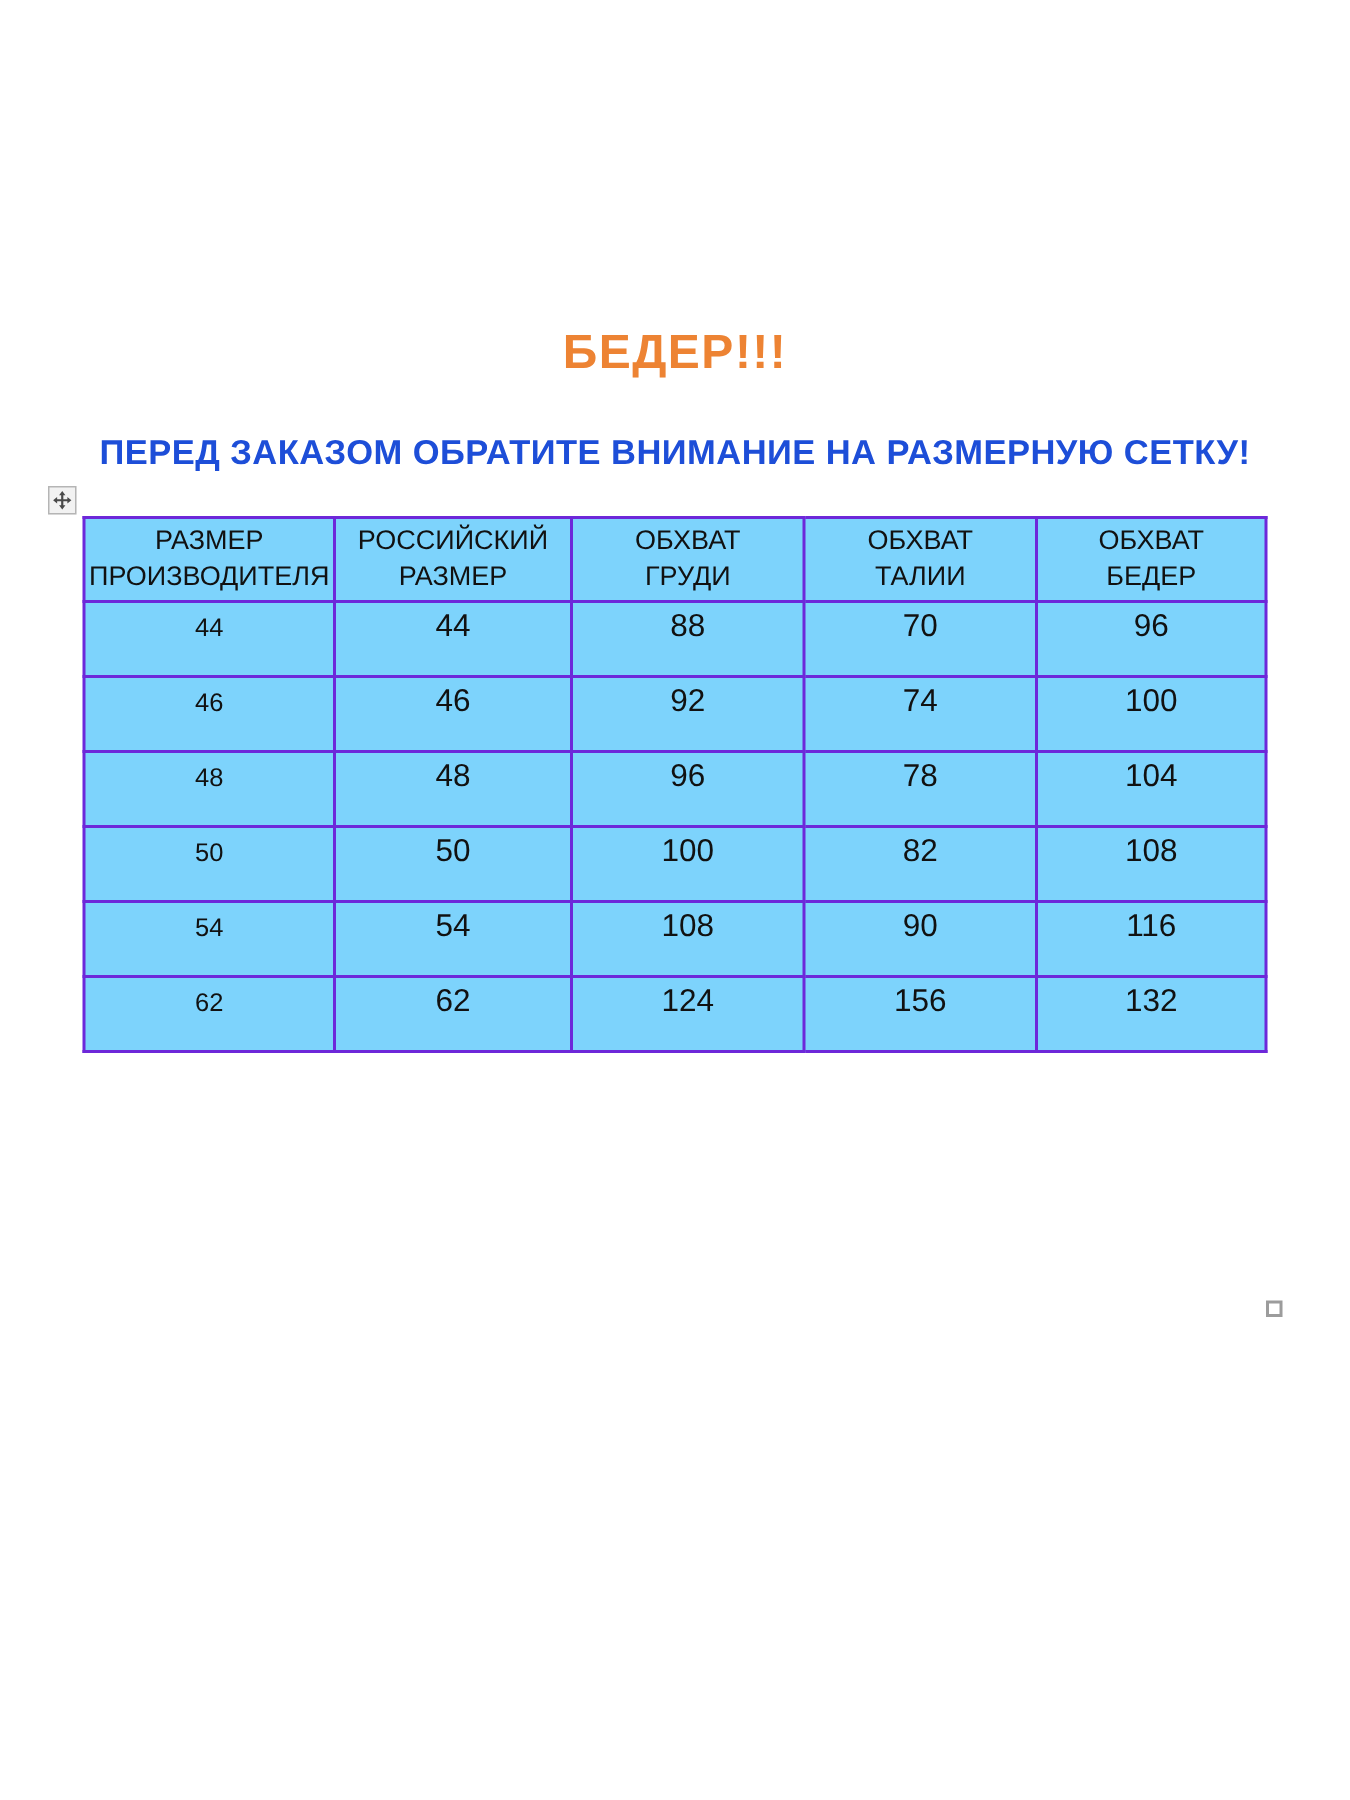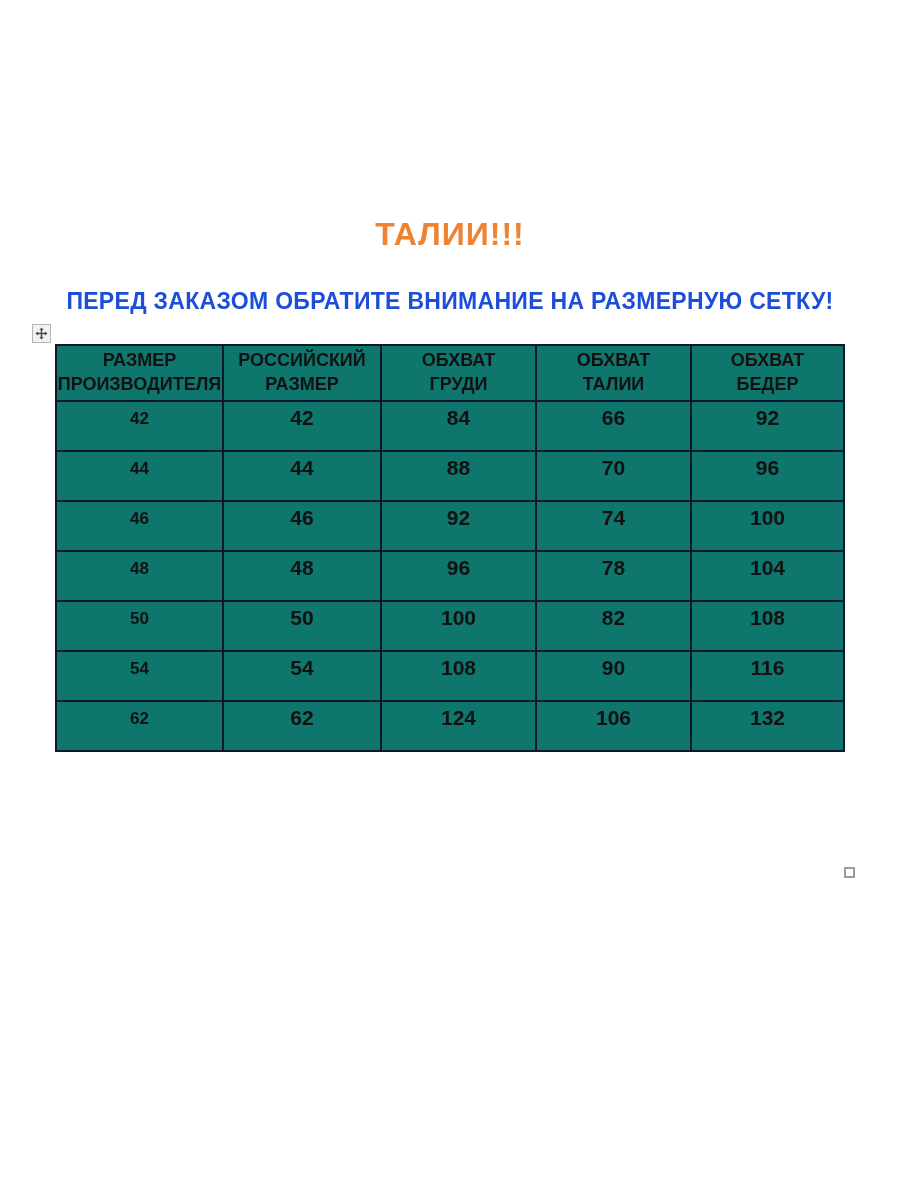--- a/index.html
+++ b/index.html
@@ -45,25 +45,25 @@
     border-collapse: collapse;
     table-layout: fixed;
     width: 788px;
   }
   .size-table col.c1 { width: 167px; }
   .size-table col.c2 { width: 158px; }
   .size-table col.c3 { width: 155px; }
   .size-table col.c4 { width: 155px; }
   .size-table col.c5 { width: 153px; }
   .size-table th, .size-table td {
-    border: 2px solid #0f172a;
+    border: 2px solid #6d28d9;
     text-align: center;
     color: #111111;
-    font-weight: bold;
-    background: #0f766e;
+    font-weight: normal;
+    background: #7dd3fc;
   }
   .size-table th {
     height: 50px;
     font-size: 18px;
     line-height: 1.32;
     vertical-align: middle;
     padding: 2px 0;
   }
   .size-table td {
     height: 40px;
@@ -98,21 +98,21 @@
     height: 11px;
     background: #ffffff;
     border: 2px solid #9c9c9c;
     box-sizing: border-box;
     cursor: nwse-resize;
   }
 </style>
 </head>
 <body>
 
-<div class="page-title">ТАЛИИ!!!</div>
+<div class="page-title">БЕДЕР!!!</div>
 
 <div class="page-subtitle">ПЕРЕД ЗАКАЗОМ ОБРАТИТЕ ВНИМАНИЕ НА РАЗМЕРНУЮ СЕТКУ!</div>
 
 <div class="move-handle">
   <span>
     <svg width="13" height="13" viewBox="0 0 16 16">
       <path d="M8 0.5 L10.6 3.8 H8.9 V7.1 H12.2 V5.4 L15.5 8 L12.2 10.6 V8.9 H8.9 V12.2 H10.6 L8 15.5 L5.4 12.2 H7.1 V8.9 H3.8 V10.6 L0.5 8 L3.8 5.4 V7.1 H7.1 V3.8 H5.4 Z" fill="#4a4a4a"></path>
     </svg>
   </span>
 </div>
@@ -145,27 +145,20 @@
             <div>ТАЛИИ</div>
           </th>
           <th>
             <div>ОБХВАТ</div>
             <div>БЕДЕР</div>
           </th>
         </tr>
     </thead>
     <tbody>
         <tr>
-          <td class="col-first">42</td>
-          <td>42</td>
-          <td>84</td>
-          <td>66</td>
-          <td>92</td>
-        </tr>
-        <tr>
           <td class="col-first">44</td>
           <td>44</td>
           <td>88</td>
           <td>70</td>
           <td>96</td>
         </tr>
         <tr>
           <td class="col-first">46</td>
           <td>46</td>
           <td>92</td>
@@ -190,21 +183,21 @@
           <td class="col-first">54</td>
           <td>54</td>
           <td>108</td>
           <td>90</td>
           <td>116</td>
         </tr>
         <tr>
           <td class="col-first">62</td>
           <td>62</td>
           <td>124</td>
-          <td>106</td>
+          <td>156</td>
           <td>132</td>
         </tr>
       </tbody>
   </table>
 </div>
 
 <div class="resize-handle">
   <span></span>
 </div>
 

